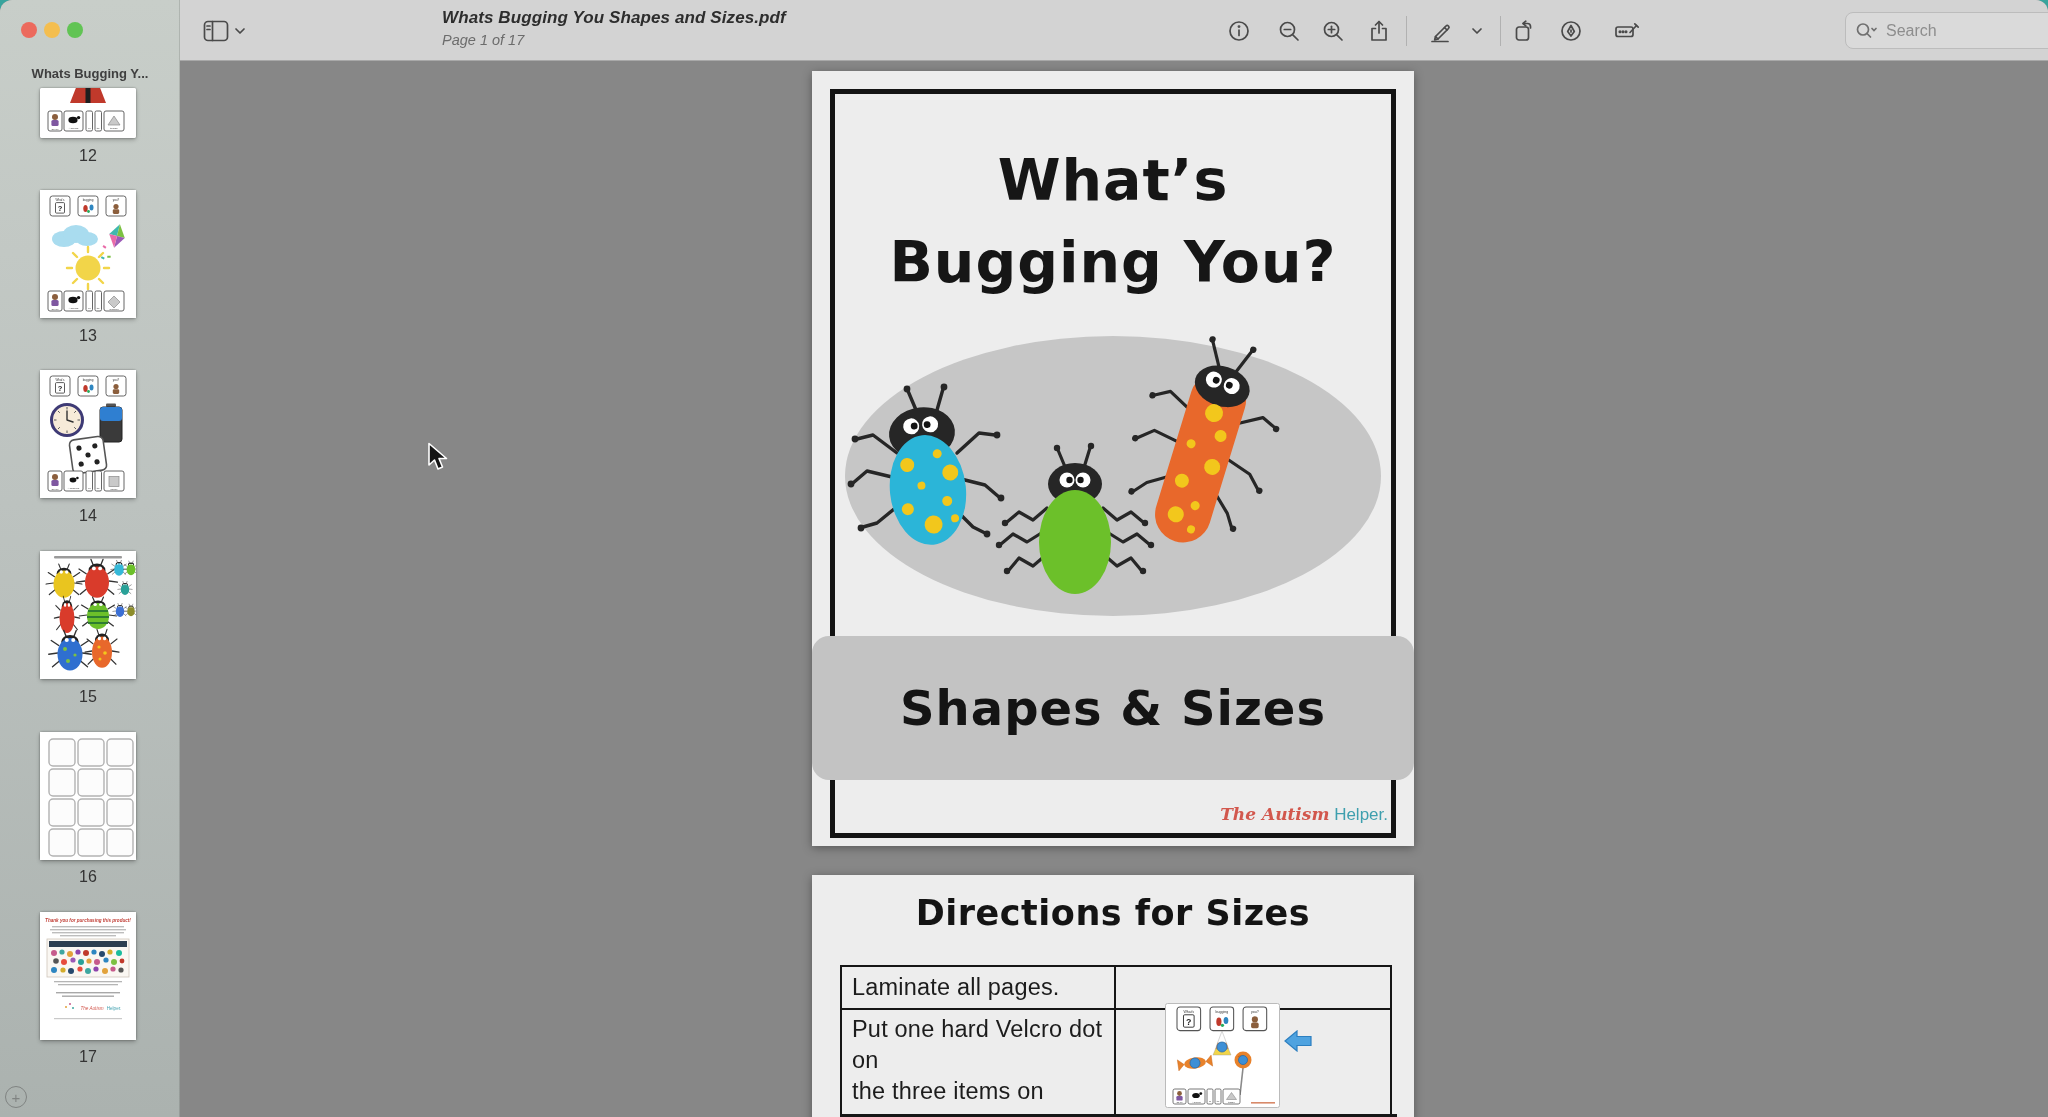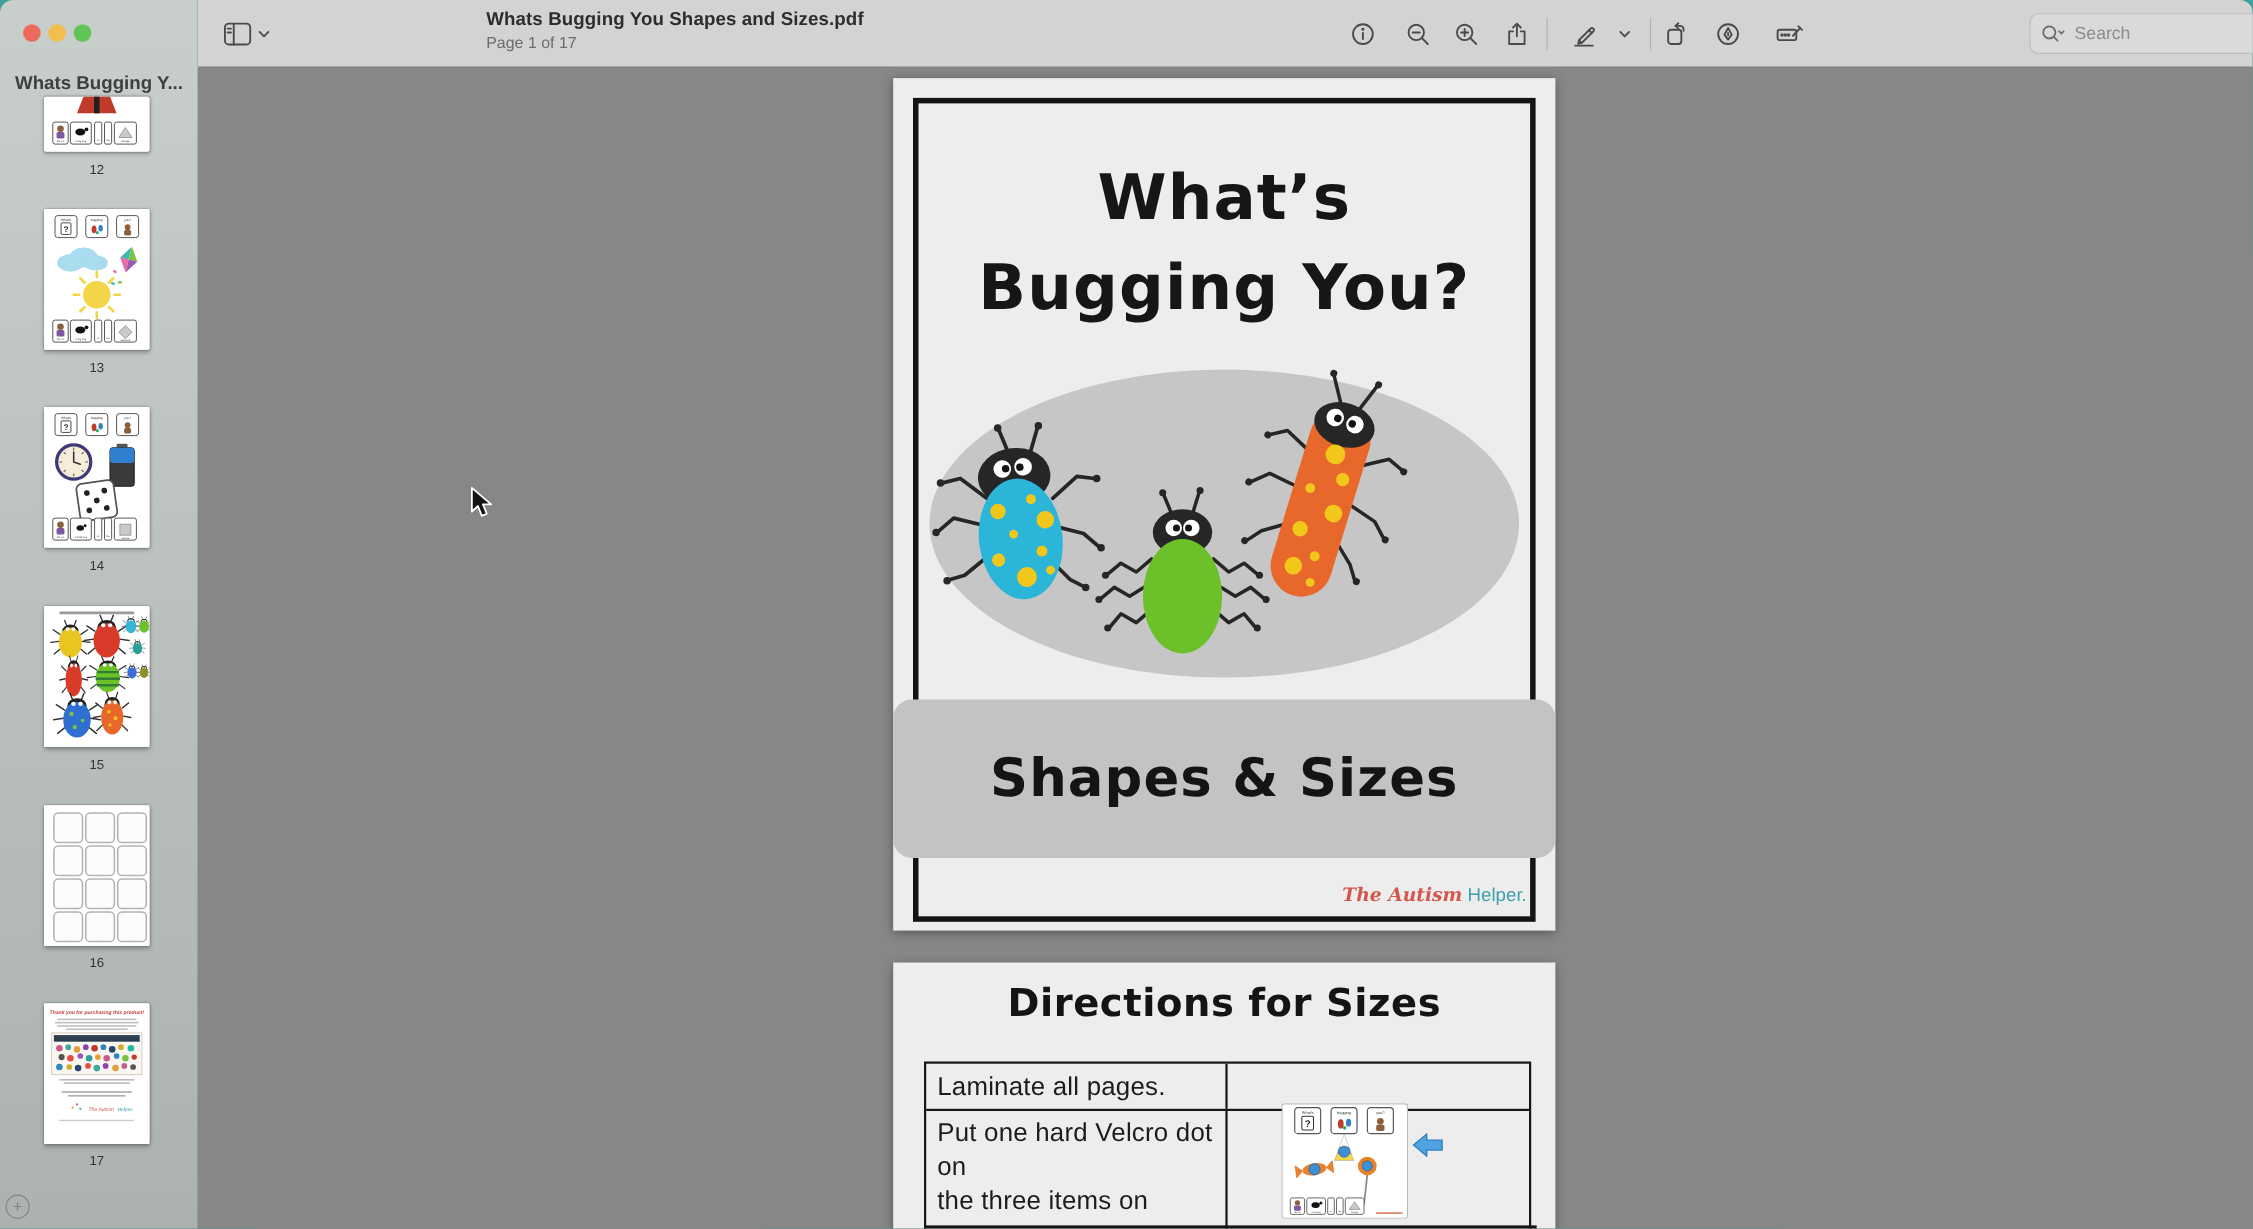--- a/index.html
+++ b/index.html
@@ -3,33 +3,33 @@
 <meta charset="utf-8">
 <style>
   html,body{margin:0;padding:0;background:#38a49d;font-family:"Liberation Sans",sans-serif;}
   *{box-sizing:border-box;}
   #window{position:relative;width:2048px;height:1117px;overflow:hidden;border-radius:12px 12px 0 0;background:#878787;}
   
   #toolbar{position:absolute;left:180px;top:0;width:1868px;height:61px;background:#d3d3d3;border-bottom:1px solid #a8a8a8;}
   .tbtn{position:absolute;top:12px;width:38px;height:38px;display:flex;align-items:center;justify-content:center;border-radius:7px;color:#4a4a4a;}
   .tbtn svg{stroke:#4a4a4a;fill:none;stroke-width:1.7;stroke-linecap:round;stroke-linejoin:round;}
   .tdiv{position:absolute;top:16px;width:1px;height:30px;background:rgba(0,0,0,0.16);}
-  #doc-title-block{position:absolute;left:262px;top:8px;}
+  #doc-title-block{position:absolute;left:262px;top:8px;font-style:italic;}
   #doc-title{font-size:17px;font-weight:bold;color:#2d2d2d;letter-spacing:.1px;}
   #page-indicator{font-size:14.5px;color:#6c6c6c;margin-top:4px;}
   #search-field{position:absolute;left:1665px;top:12px;width:370px;height:37px;background:#dadada;border:1px solid #bcbcbc;border-radius:8px;display:flex;align-items:center;padding:0 8px;}
   #search-field svg{stroke:#6f6f6f;fill:none;stroke-width:1.7;stroke-linecap:round;}
   #search-input{border:none;outline:none;background:transparent;font-size:16px;color:#444;width:300px;margin-left:6px;font-family:"Liberation Sans",sans-serif;}
   #search-input::placeholder{color:#8d8d8d;}
   
   #sidebar{position:absolute;left:0;top:0;width:180px;height:1117px;background:linear-gradient(180deg,#c8cec9 0%,#bcc2bf 45%,#abb2af 100%);border-right:1px solid rgba(0,0,0,0.12);}
   .tl{position:absolute;top:22px;width:16px;height:16px;border-radius:50%;}
-  #sidebar-header{position:absolute;top:66px;left:0;width:180px;text-align:center;font-size:17px;font-weight:600;color:#3f3f3f;}
+  #sidebar-header{position:absolute;top:66px;left:0;width:180px;text-align:center;font-size:13px;font-weight:600;color:#3f3f3f;}
   .thumb{position:absolute;left:40px;width:96px;background:#fff;border-radius:2px;box-shadow:0 0 2px rgba(0,0,0,.4),0 2px 4px rgba(0,0,0,.25);}
-  .pageno{position:absolute;left:40px;width:96px;text-align:center;font-size:12px;color:#343434;}
+  .pageno{position:absolute;left:40px;width:96px;text-align:center;font-size:16px;color:#343434;}
   #add-page-button{position:absolute;left:5px;top:1086px;width:22px;height:22px;border:1.5px solid #5c5c5c;border-radius:50%;opacity:.55;display:flex;align-items:center;justify-content:center;font-size:15px;color:#5c5c5c;}
   
   #content{position:absolute;left:180px;top:61px;width:1868px;height:1056px;background:#878787;overflow:hidden;}
   .page{position:absolute;left:632px;width:602px;background:#ededed;box-shadow:0 2px 9px rgba(0,0,0,.35);}
   #cover-page{top:10px;height:775px;}
   #cover-border{position:absolute;left:18px;top:18px;width:566px;height:749px;border:5px solid #141414;}
   #cover-title{position:absolute;left:0;top:68px;width:602px;text-align:center;font-family:"DejaVu Sans",sans-serif;font-weight:bold;font-size:57px;line-height:82px;color:#161616;letter-spacing:1px;}
   #bug-scene{position:absolute;left:0;top:250px;}
   #cover-banner{position:absolute;left:0;top:565px;width:602px;height:144px;background:#c3c3c3;display:flex;align-items:center;justify-content:center;font-family:"DejaVu Sans",sans-serif;font-weight:bold;font-size:48px;color:#141414;letter-spacing:1px;border-radius:17px;}
   #cover-logo{position:absolute;right:26px;top:733px;font-size:17px;white-space:nowrap;}

